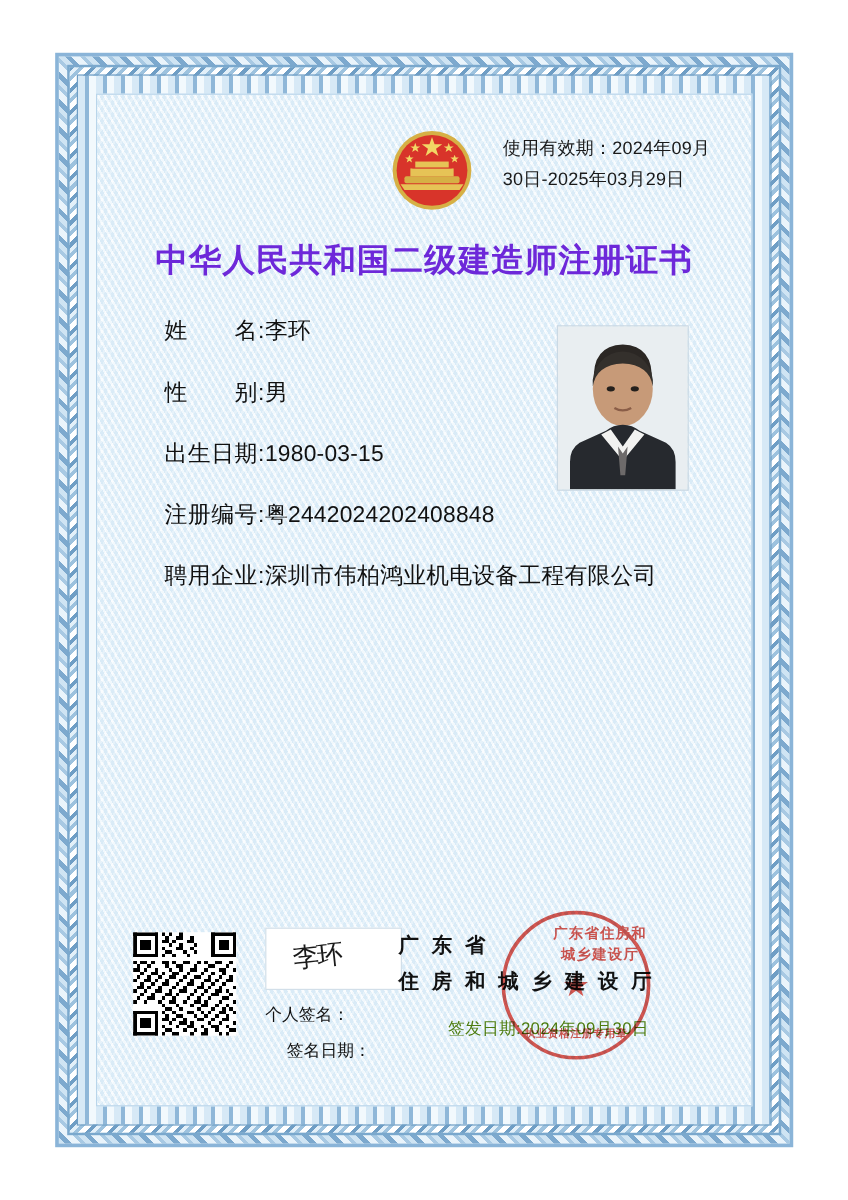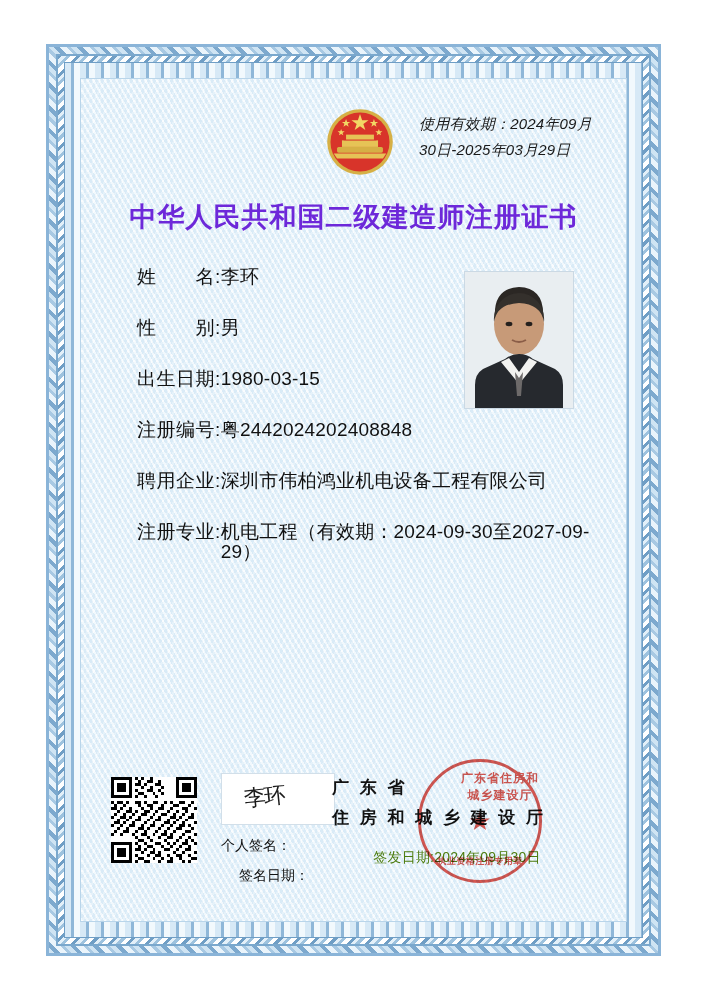--- a/index.html
+++ b/index.html
@@ -98,21 +98,20 @@
   }
   .validity {
     position: absolute;
     left: 338px;
     top: 10px;
     width: 210px;
     font-size: 15px;
     line-height: 26px;
     color: #1a1a1a;
     letter-spacing: .2px;
-    font-style: italic;
   }
 
   .title {
     position: absolute;
     left: 0; right: 0;
     top: 120px;
     text-align: center;
     font-size: 27px;
     font-weight: bold;
     color: #6d28d9;
@@ -315,24 +314,20 @@
         <span class="lbl">出生日期:</span>
         <span class="val">1980-03-15</span>
       </div>
       <div class="field">
         <span class="lbl">注册编号:</span>
         <span class="val">粤2442024202408848</span>
       </div>
       <div class="field">
         <span class="lbl">聘用企业:</span>
         <span class="val">深圳市伟柏鸿业机电设备工程有限公司</span>
-      </div>
-      <div class="field">
-        <span class="lbl">注册专业:</span>
-        <span class="val">机电工程（有效期：2024-09-30至2027-09-29）</span>
       </div>
     </div>
 
     <div class="qr">
       <svg viewBox="0 0 29 29" width="86" height="86" shape-rendering="crispEdges" aria-hidden="true">
         <rect width="29" height="29" fill="#ffffff"></rect>
         <g fill="#000000">
           <rect x="0" y="0" width="7" height="1"></rect>
             <rect x="0" y="6" width="7" height="1"></rect>
           <rect x="0" y="0" width="1" height="7"></rect>

